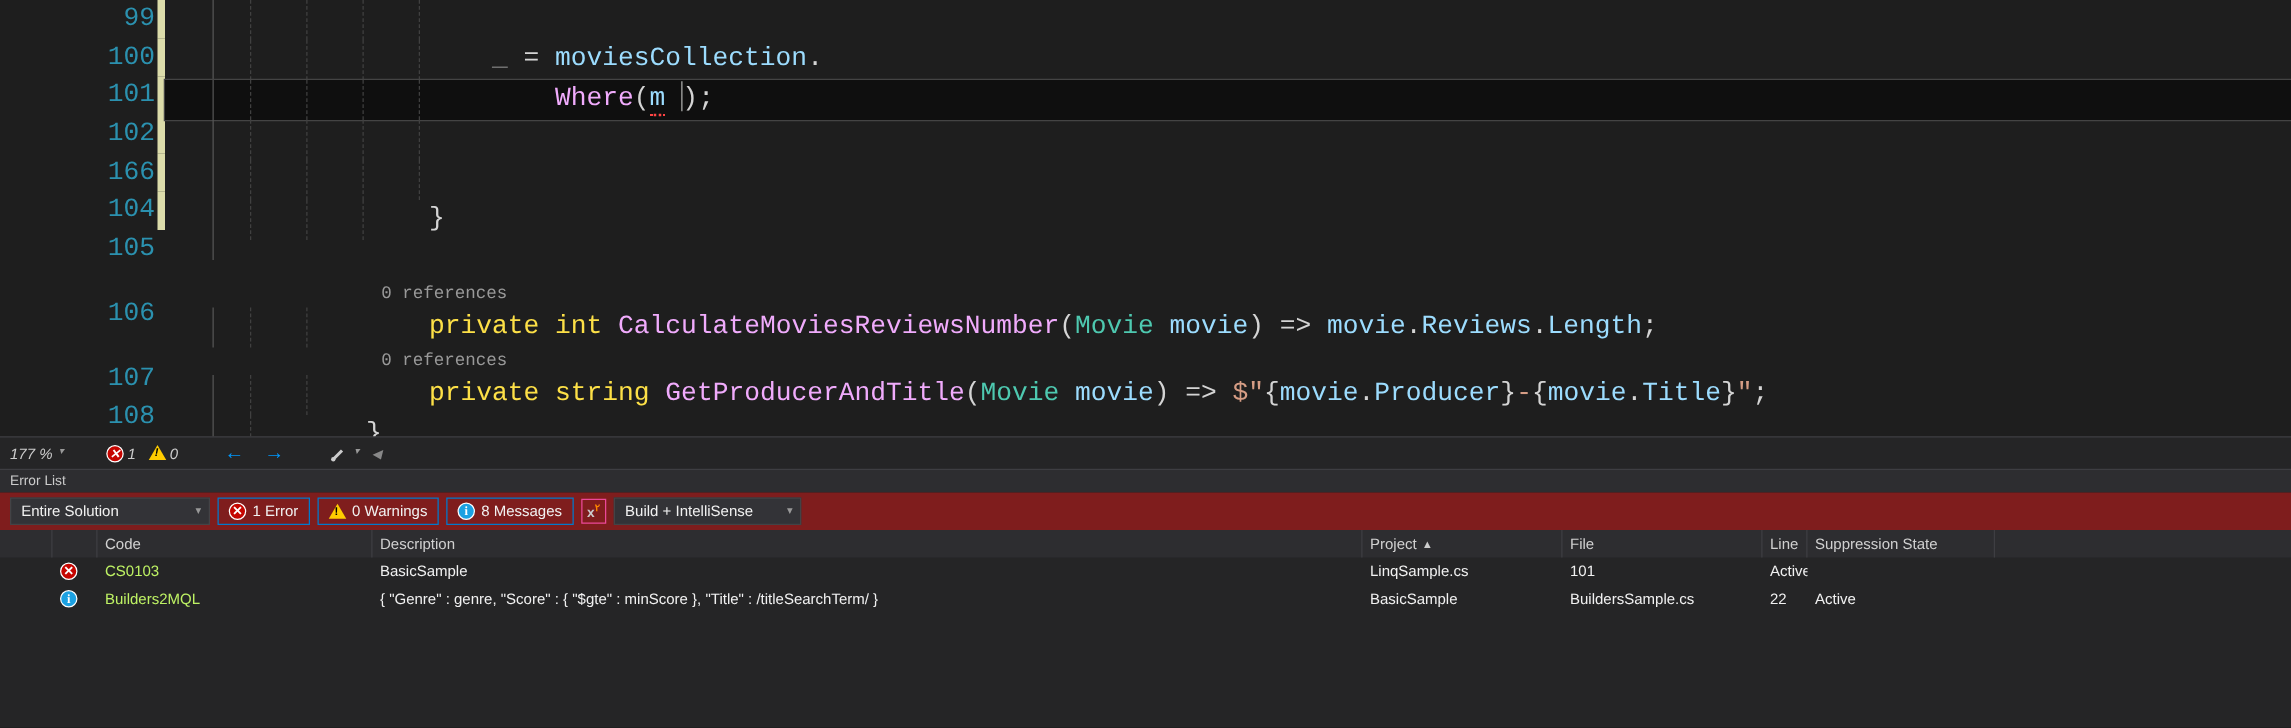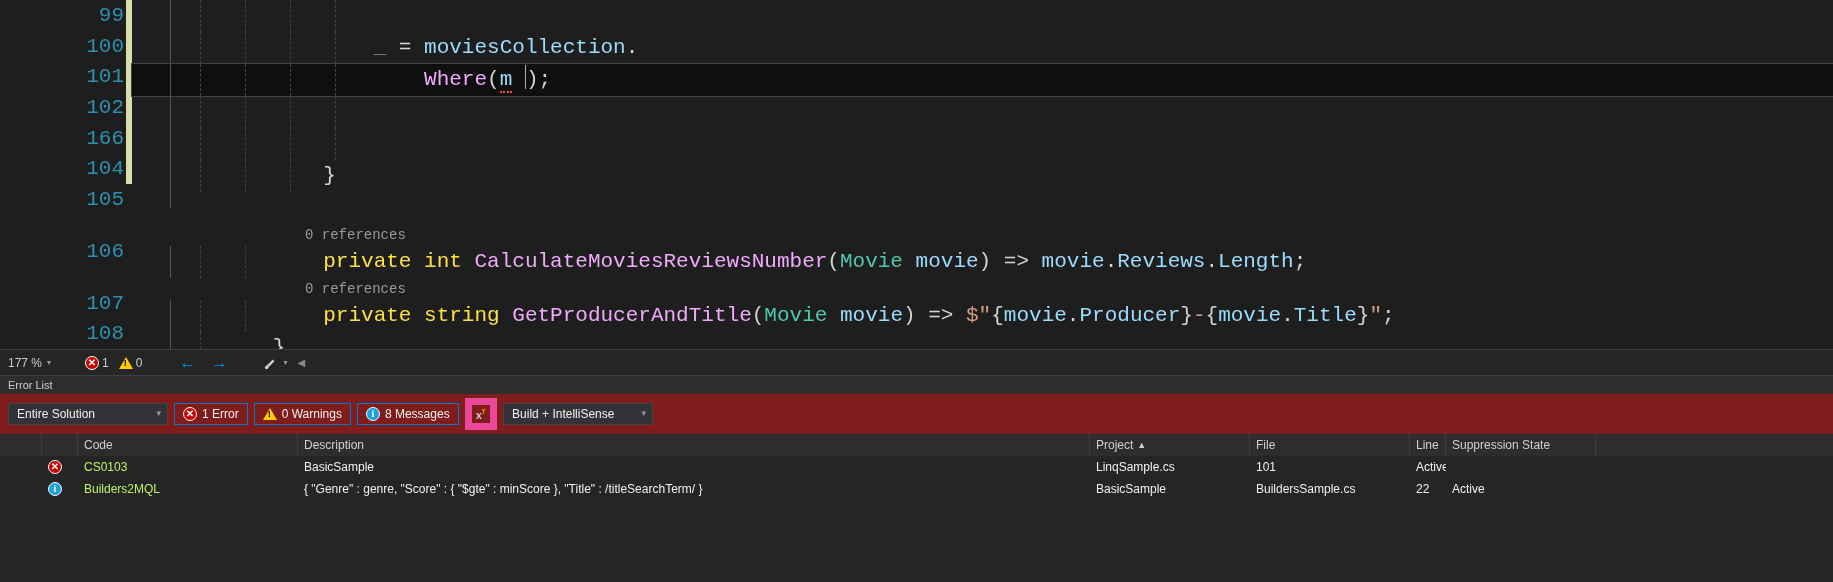--- a/index.html
+++ b/index.html
@@ -55,21 +55,21 @@
 }
 .code-area {
   flex: 1;
   position: relative;
   font-size: 21px;
   line-height: 32px;
 }
 .line {
   height: 32px;
   white-space: pre;
-  padding-left: 40px;
+  padding-left: 60px;
   position: relative;
 }
 .line.current {
   background: #0f0f0f;
   outline: 1px solid #444;
 }
 .indent-guide {
   position: absolute;
   top: 0;
   width: 0;
@@ -117,21 +117,21 @@
   background: #252526;
   display: flex;
   align-items: center;
   padding: 0 8px;
   font-family: "Segoe UI", sans-serif;
   font-size: 12px;
   color: #ccc;
   gap: 10px;
   border-top: 1px solid #3e3e42;
 }
-.status-item { display: flex; align-items: center; gap: 3px; cursor: pointer; }
+.status-item { display: flex; align-items: flex-start; gap: 3px; cursor: pointer; font-style: italic; }
 .dd-arrow { font-size: 8px; color: #999; margin-left: 2px; }
 .err-circle {
   width: 14px; height: 14px; border-radius: 50%;
   background: #c50500; border: 1.5px solid #fff;
   display: flex; align-items: center; justify-content: center;
   font-size: 10px; color: #fff; font-weight: bold;
 }
 .warn-tri {
   width: 0; height: 0;
   border-left: 7px solid transparent;
@@ -175,21 +175,21 @@
 }
 .combo::after { content: "▾"; position: absolute; right: 6px; color: #999; font-size: 9px; top: 4px; }
 .filter-btn {
   display: flex; align-items: center; gap: 5px;
   border: 1px solid #007acc;
   padding: 3px 8px;
   color: #f1f1f1;
   background: transparent;
 }
 .icon-btn {
-  border: 7px solid #ec4899;
+  border: 1px solid #ec4899;
   padding: 2px 4px;
   display: flex;
   align-items: flex-start;
 }
 .errlist-grid {
   background: #252526;
   font-family: "Segoe UI", sans-serif;
   font-size: 12px;
   color: #f1f1f1;
   flex: 1;

